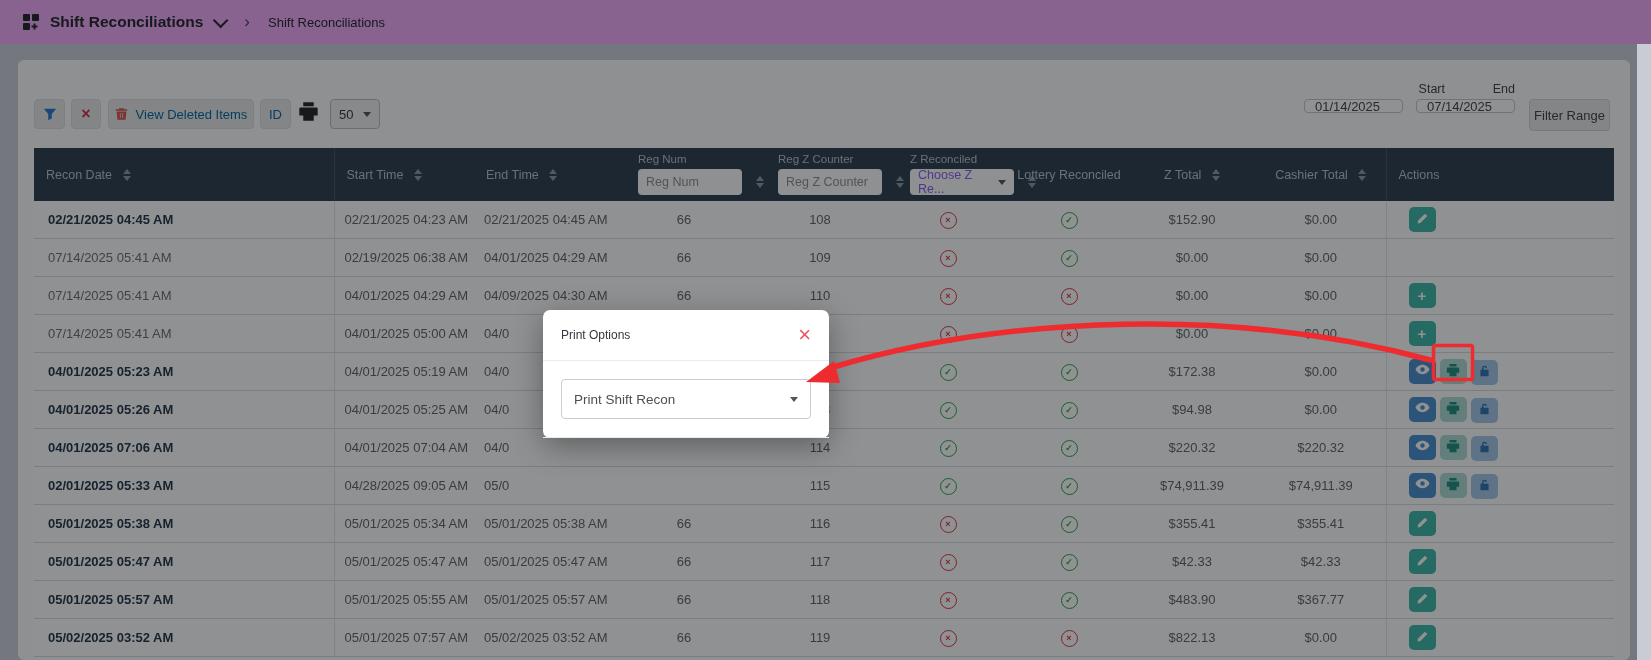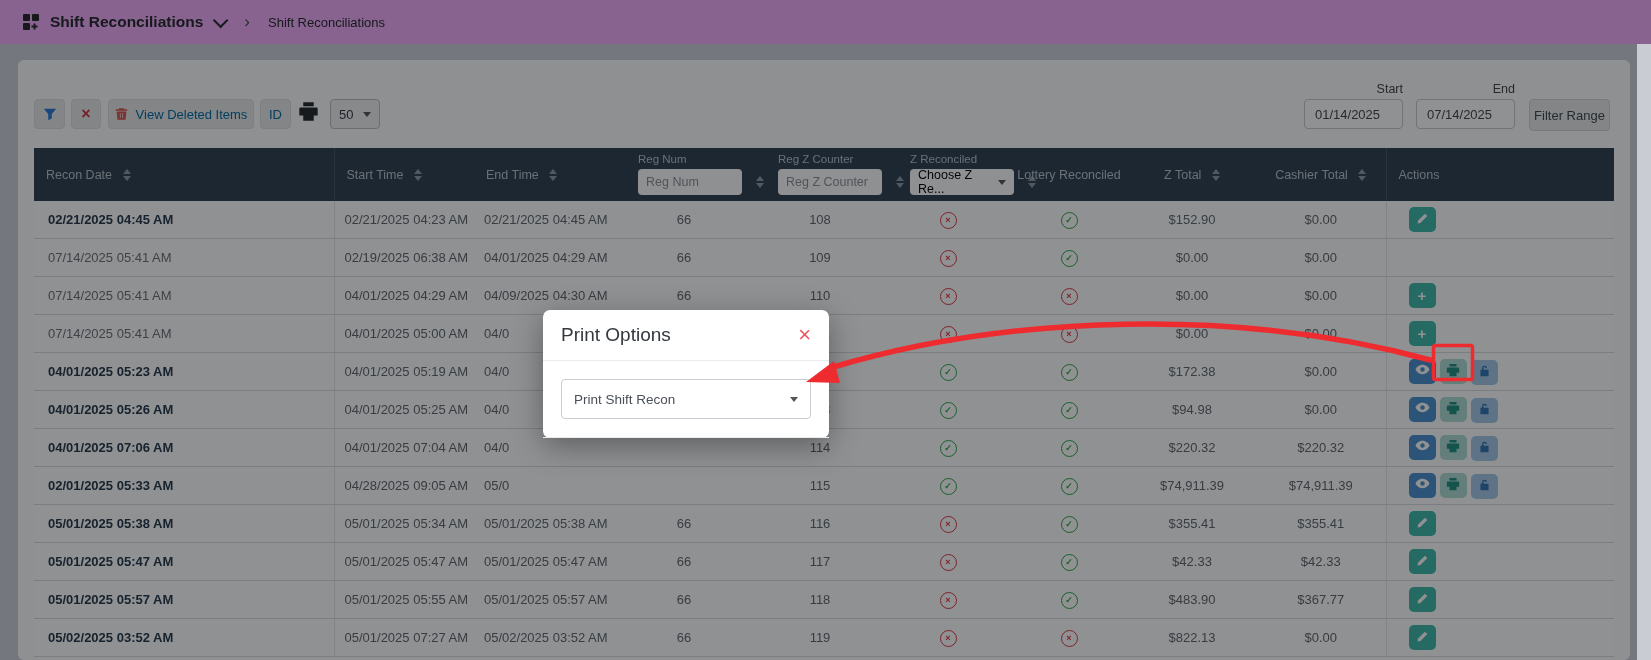--- a/index.html
+++ b/index.html
@@ -31,22 +31,22 @@
   .btn-id{left:242px;width:31px;}
   .icon-print-toolbar{position:absolute;left:280px;top:41px;}
   .pagesize{position:absolute;left:312px;top:39px;width:50px;height:30px;background:#eef0f3;
             border:1px solid #b9c0c7;border-radius:4px;display:flex;align-items:center;
             justify-content:space-between;padding:0 8px;box-sizing:border-box;font-size:13px;color:#33383d;cursor:pointer;}
   .caret{width:0;height:0;border-left:4px solid transparent;border-right:4px solid transparent;
          border-top:5px solid #555;}
 
   
   .rangelabel{position:absolute;top:22px;width:99px;text-align:right;font-size:12.5px;color:#3e444a;}
-  .lab-start{left:1286px;} .lab-end{left:1398px;}
-  .dateinput{position:absolute;top:39px;width:99px;height:30px;border:1px solid #c4cad1;border-radius:4px;
+  .lab-start{left:1328px;} .lab-end{left:1398px;}
+  .dateinput{position:absolute;top:39px;width:99px;height:14px;border:1px solid #c4cad1;border-radius:4px;
              background:#fff;font-family:"Liberation Sans",sans-serif;font-size:13px;color:#444;
              padding:0 0 0 10px;box-sizing:border-box;}
   .inp-start{left:1286px;} .inp-end{left:1398px;}
   .btn-range{position:absolute;left:1511px;top:39px;width:79px;height:30px;background:#e7e9ec;
              border:1px solid #cfd4d9;border-radius:4px;font-size:13px;color:#3f464d;
              display:flex;align-items:center;justify-content:center;cursor:pointer;}
 
   
   table.grid{position:absolute;left:16px;top:88px;width:1580px;border-collapse:collapse;table-layout:fixed;}
   .grid th{background:#2d3e51;color:#b9c3cd;font-size:12.5px;font-weight:400;height:48px;
@@ -64,38 +64,38 @@
                 border-bottom:5px solid #8d99a5;}
   .sorticon .td{width:0;height:0;border-left:4px solid transparent;border-right:4px solid transparent;
                 border-top:5px solid #8d99a5;}
   .hfilter{display:flex;flex-direction:column;align-items:flex-start;padding:5px 0 6px 12px;}
   .hfilter .hl{font-size:11.5px;margin-bottom:4px;}
   .hfilter .frow{display:flex;align-items:center;gap:7px;}
   .hinput{width:104px;height:26px;border:none;border-radius:4px;background:#fdfdfd;
           font-family:"Liberation Sans",sans-serif;font-size:12.5px;color:#495057;padding:0 8px;box-sizing:border-box;}
   .hinput::placeholder{color:#8a9199;}
   .hselect{width:104px;height:26px;border-radius:4px;background:#fdfdfd;display:flex;align-items:center;
-           justify-content:space-between;padding:0 8px;box-sizing:border-box;font-size:12.5px;color:#000000;cursor:pointer;}
+           justify-content:space-between;padding:0 8px;box-sizing:border-box;font-size:12.5px;color:#8b5cf6;cursor:pointer;}
   .st{display:inline-flex;align-items:center;justify-content:center;width:15px;height:15px;border-radius:50%;
       font-size:9px;font-weight:700;line-height:1;}
   .st.ok{border:1.5px solid #28a745;color:#28a745;}
   .st.no{border:1.5px solid #dc3545;color:#dc3545;}
   .abtn{display:inline-flex;align-items:center;justify-content:center;width:27px;height:25px;border-radius:5px;
         margin-right:4px;cursor:pointer;border:none;}
   .abtn.view{background:#4a90d2;} .abtn.print{background:#aedcd6;} .abtn.lock{background:#a5c8e8;}
   .abtn.edit,.abtn.add{background:#3cb8a9;color:#fff;font-weight:700;font-size:15px;}
 
   
   .backdrop{position:absolute;left:0;top:0;width:1651px;height:660px;background:rgba(8,10,14,.45);z-index:40;}
   .scrollstrip{position:absolute;right:0;top:44px;width:14px;height:616px;background:#c9cdd3;z-index:45;}
   .modal{position:absolute;left:543px;top:310px;width:286px;background:#fff;border-radius:7px;z-index:50;
          box-shadow:0 8px 30px rgba(0,0,0,.35);}
   .modal .mhead{height:50px;display:flex;align-items:center;justify-content:space-between;
                 padding:0 18px;border-bottom:1px solid #e9ecef;}
-  .modal .mtitle{font-size:19px;color:#33393f;}
+  .modal .mtitle{font-size:12px;color:#33393f;}
   .modal .mclose{font-size:22px;color:#ea5560;cursor:pointer;line-height:1;}
   .modal .mbody{padding:18px;border-bottom:1px solid #e9ecef;}
   .mselect{height:38px;border:1px solid #c9ced4;border-radius:4px;display:flex;align-items:center;
            justify-content:space-between;padding:0 12px;font-size:13.5px;color:#4a5056;cursor:pointer;}
   .modal .mfoot{height:52px;display:flex;align-items:center;justify-content:flex-end;gap:8px;padding:0 14px;}
   .mbtn-close{height:31px;padding:0 13px;background:#eef3fa;border:1px solid #c3cdd7;border-radius:4px;
               font-size:13.5px;color:#3e454d;display:flex;align-items:center;cursor:pointer;}
   .mbtn-print{height:31px;padding:0 14px;background:#2bc0ad;border:none;border-radius:4px;font-size:13.5px;
               color:#fff;display:flex;align-items:center;gap:7px;cursor:pointer;}
   .annot{position:absolute;left:0;top:0;z-index:60;pointer-events:none;}
@@ -454,21 +454,21 @@
             <td class="c">$483.90</td>
             <td class="c">$367.77</td>
             <td class="actions"><button class="abtn edit">
                 <span><svg width="13" height="13" viewBox="0 0 16 16" fill="#fff">
                     <path d="M11 2l3 3-8.5 8.5L2 14l.5-3.5L11 2z"></path>
                   </svg></span>
               </button></td>
           </tr>
           <tr>
             <td class="recon bold">05/02/2025 03:52 AM</td>
-            <td>05/01/2025 07:27 AM</td>
+            <td>05/01/2025 07:57 AM</td>
             <td>05/02/2025 03:52 AM</td>
             <td class="c">66</td>
             <td class="c">119</td>
             <td class="c"><span class="st no">×</span></td>
             <td class="c"><span class="st no">×</span></td>
             <td class="c">$822.13</td>
             <td class="c">$0.00</td>
             <td class="actions"><button class="abtn edit">
                 <span><svg width="13" height="13" viewBox="0 0 16 16" fill="#fff">
                     <path d="M11 2l3 3-8.5 8.5L2 14l.5-3.5L11 2z"></path>

